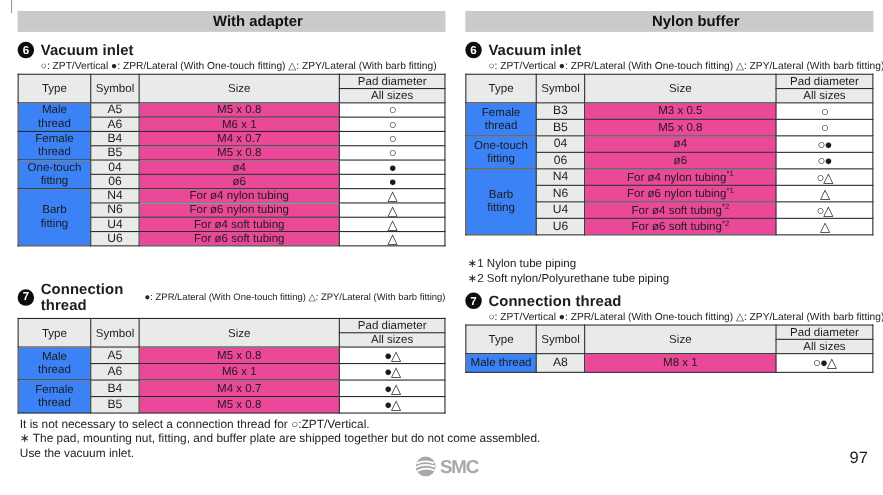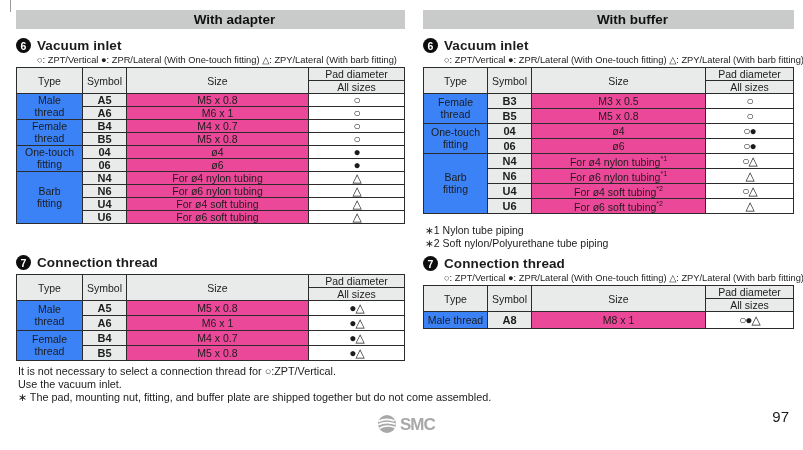--- a/index.html
+++ b/index.html
@@ -34,34 +34,34 @@
     border-collapse: collapse; width: 100%; table-layout: fixed;
     margin-top: 2px; font-size: 10.5px;
     border: 1.5px solid #222;
   }
   .spec th, .spec td {
     border: 1px solid #2b2b2b; text-align: center; vertical-align: middle;
     padding: 0 2px; overflow: hidden;
   }
   .spec th { background: #e9eaea; font-weight: normal; font-size: 10.5px; height: 12px; }
   .spec td.type   { background: #3b82f6; white-space: pre-line; line-height: 1.05; }
-  .spec td.sym    { background: #e9eaea; font-weight: bold; font-size: 11px; }
+  .spec td.sym    { background: #e9eaea; font-weight: normal; font-size: 11px; }
   .spec td.size   { background: #ec4899; }
   .spec td.pad    { background: #fff; font-size: 12px; letter-spacing: -1px; line-height: 1; }
   .spec sup { font-size: 7px; vertical-align: super; }
 
   .rows-13 td { height: 13px; }
   .rows-15 td { height: 15px; }
   .rows-17 td { height: 17px; }
 
   .vac-left  { margin-top: 0; }
   .gap-conn-left  { margin-top: 31px; }
   .gap-conn-right { margin-top: 6px; }
 
-  .footnotes { margin: 10px 0 0 2px; font-size: 10.5px; line-height: 1.25; }
+  .footnotes { margin: 20px 0 0 2px; font-size: 10.5px; line-height: 1.25; }
   .notes { margin: 4px 0 0 2px; font-size: 10.8px; line-height: 1.22; width: 560px; }
   .notes .note { white-space: nowrap; }
 
   .footer-logo { position: absolute; left: 376px; top: 412px; }
   .page-num { position: absolute; right: 14px; top: 408px; font-size: 15px; color: #1c1c1c; }
 </style>
 </head>
 <body>
 
 <div class="page">
@@ -152,20 +152,21 @@
           <td class="sym">U6</td>
           <td class="size">For ø6 soft tubing</td>
           <td class="pad tri">△</td>
         </tr>
       </tbody>
     </table>
 
     <div class="section-head gap-conn-left">
       <span class="num-circle">7</span>
       <span class="section-title">Connection thread</span>
+      <span class="inline-legend">●: ZPR/Lateral (With One-touch fitting) △: ZPY/Lateral (With barb fitting)</span>
     </div>
 
     <table class="spec rows-15" style="margin-top:4px">
       <colgroup>
           <col style="width:66px">
           <col style="width:44px">
           <col>
           <col style="width:96px">
         </colgroup>
       <thead>
@@ -202,27 +203,27 @@
         <tr>
           <td class="sym">B5</td>
           <td class="size">M5 x 0.8</td>
           <td class="pad">●△</td>
         </tr>
       </tbody>
     </table>
 
     <div class="notes">
       <div class="note">It is not necessary to select a connection thread for ○:ZPT/Vertical.</div>
+      <div class="note">∗  The pad, mounting nut, fitting, and buffer plate are shipped together but do not come assembled.</div>
       <div class="note">Use the vacuum inlet.</div>
-      <div class="note">∗  The pad, mounting nut, fitting, and buffer plate are shipped together but do not come assembled.</div>
     </div>
   </div>
 
   <div class="col col-right">
-    <div class="title-bar">With buffer</div>
+    <div class="title-bar">Nylon buffer</div>
 
     <div class="section-head">
       <span class="num-circle">6</span>
       <span class="section-title">Vacuum inlet</span>
     </div>
     <div class="legend">○: ZPT/Vertical ●: ZPR/Lateral (With One-touch fitting) △: ZPY/Lateral (With barb fitting)</div>
 
     <table class="spec rows-15">
       <colgroup>
           <col style="width:64px">

